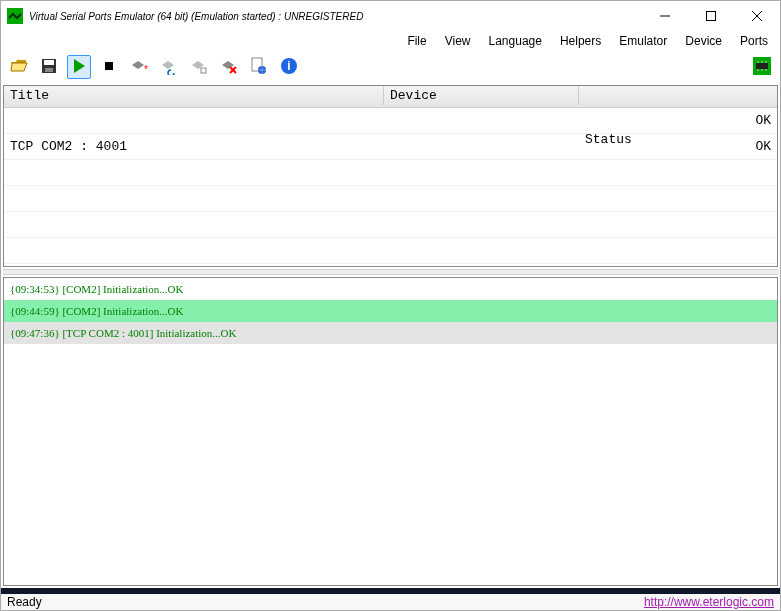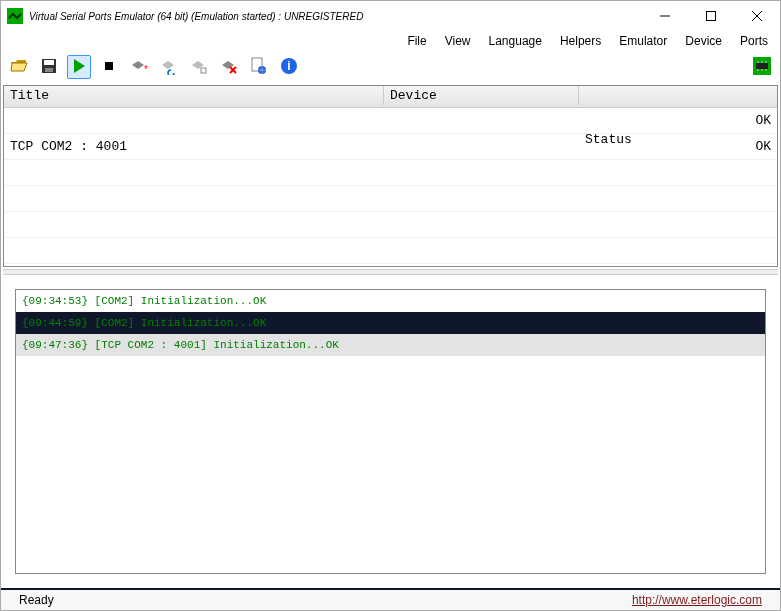--- a/index.html
+++ b/index.html
@@ -126,45 +126,45 @@
     border-top: 1px solid #ccc;
     border-bottom: 1px solid #ccc;
     margin: 0 2px;
     cursor: row-resize;
   }
 
   
   .log {
     flex: 1;
     border: 1px solid #888;
-    margin: 14px;
+    margin: 2px;
     overflow: auto;
-    font-family: Liberation Mono, monospace;
+    font-family: Liberation Serif, serif;
     font-size: 11px;
     background:#fff;
   }
   .log-row {
     padding: 5px 6px;
     color: #008000;
   }
-  .log-row.alt { background: #0f172a; }
+  .log-row.alt { background: #86efac; }
   .log-row.sel { background: #e3e3e3; }
 
   
   .statusbar {
     height: 22px;
     display: flex;
     align-items: center;
-    border-top: 2px solid #0f172a;
-    padding: 0 18px;
+    border-top: 6px solid #0f172a;
+    padding: 0 6px;
     font-size: 12px;
     background: #f7f7f7;
   }
   .statusbar .spacer { flex: 1; }
-  .statusbar a { color: #7f1d1d; text-decoration: underline; cursor: pointer; }
+  .statusbar a { color: #a21caf; text-decoration: underline; cursor: pointer; }
 </style>
 </head>
 <body>
 
 <div class="window">
 
   <div class="titlebar">
     <span class="app-icon">
       <svg viewBox="0 0 16 16">
           <rect width="16" height="16" fill="#00a800"></rect>

